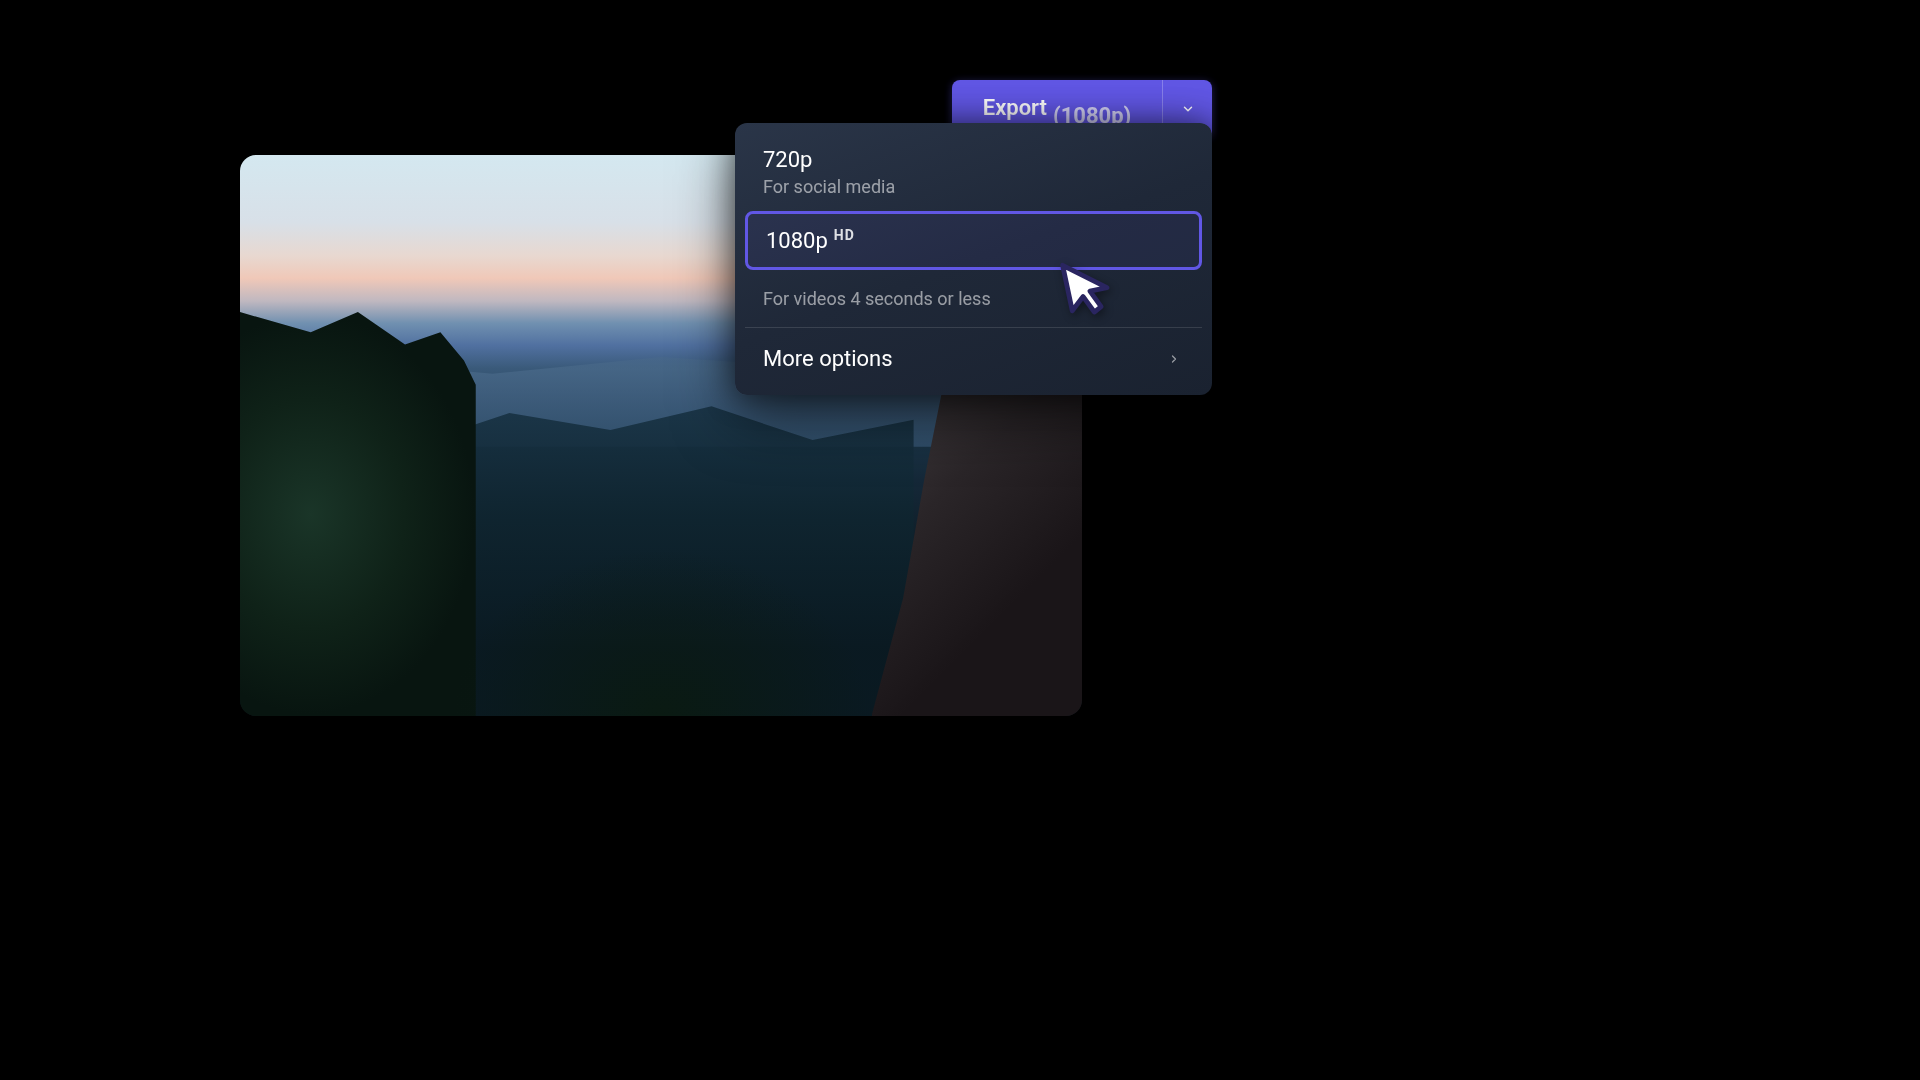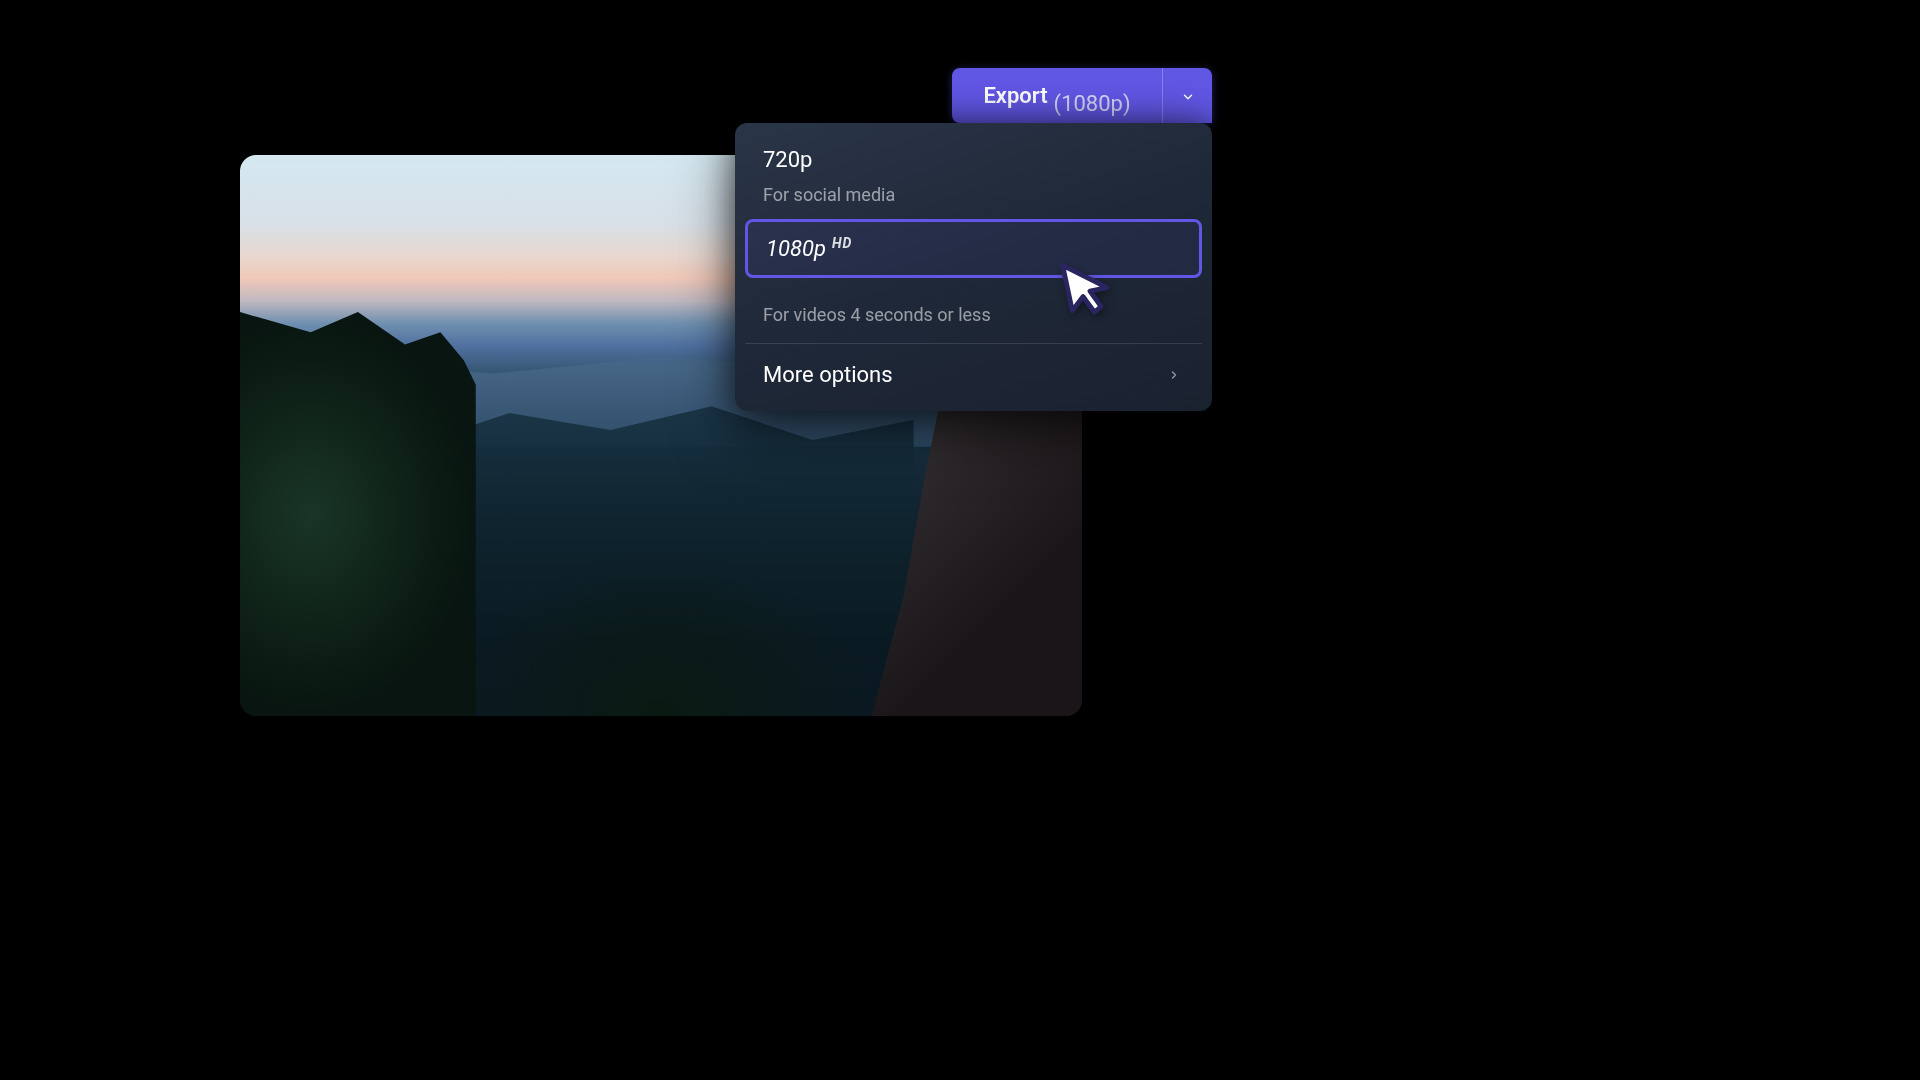--- a/index.html
+++ b/index.html
@@ -95,21 +95,21 @@
       left: 25%;
       bottom: 0;
       width: 50%;
       height: 30%;
       background: radial-gradient(ellipse at 50% 100%, #0a1a12 0%, transparent 70%);
     }
     
     .export-button {
       position: absolute;
       left: 952px;
-      top: 68px;
+      top: 80px;
       width: 260px;
       height: 55px;
       background: #6157e5;
       border-radius: 8px 8px 0 8px;
       display: flex;
       align-items: center;
       box-shadow: 0 2px 10px rgba(97, 87, 229, 0.4);
     }
     
     .export-main {
@@ -124,21 +124,21 @@
     
     .export-label {
       color: #fff;
       font-size: 22px;
       font-weight: 600;
     }
     
     .export-res {
       color: rgba(255,255,255,0.75);
       font-size: 22px;
-      font-weight: 400;
+      font-weight: 700;
       margin-left: 6px;
       margin-top: 16px;
     }
     
     .export-dropdown-btn {
       width: 50px;
       height: 100%;
       display: flex;
       align-items: center;
       justify-content: center;
@@ -170,21 +170,20 @@
     .dropdown-item {
       padding: 14px 18px;
       border-radius: 8px;
       cursor: pointer;
       position: relative;
     }
     
     .dropdown-item.selected {
       border: 3px solid #6157e5;
       background: rgba(97, 87, 229, 0.08);
-      font-style: italic;
     }
     
     .dropdown-item .item-title {
       color: #fff;
       font-size: 22px;
       font-weight: 400;
       display: flex;
       align-items: center;
       gap: 6px;
     }
@@ -195,21 +194,21 @@
       color: rgba(255,255,255,0.85);
       letter-spacing: 1px;
       position: relative;
       top: -6px;
     }
     
     .dropdown-item .item-desc {
       color: rgba(255,255,255,0.55);
       font-size: 18px;
       font-weight: 400;
-      margin-top: 12px;
+      margin-top: 4px;
     }
     
     .divider {
       height: 1px;
       background: rgba(255,255,255,0.12);
       margin: 4px 0;
     }
     
     .more-item {
       display: flex;

